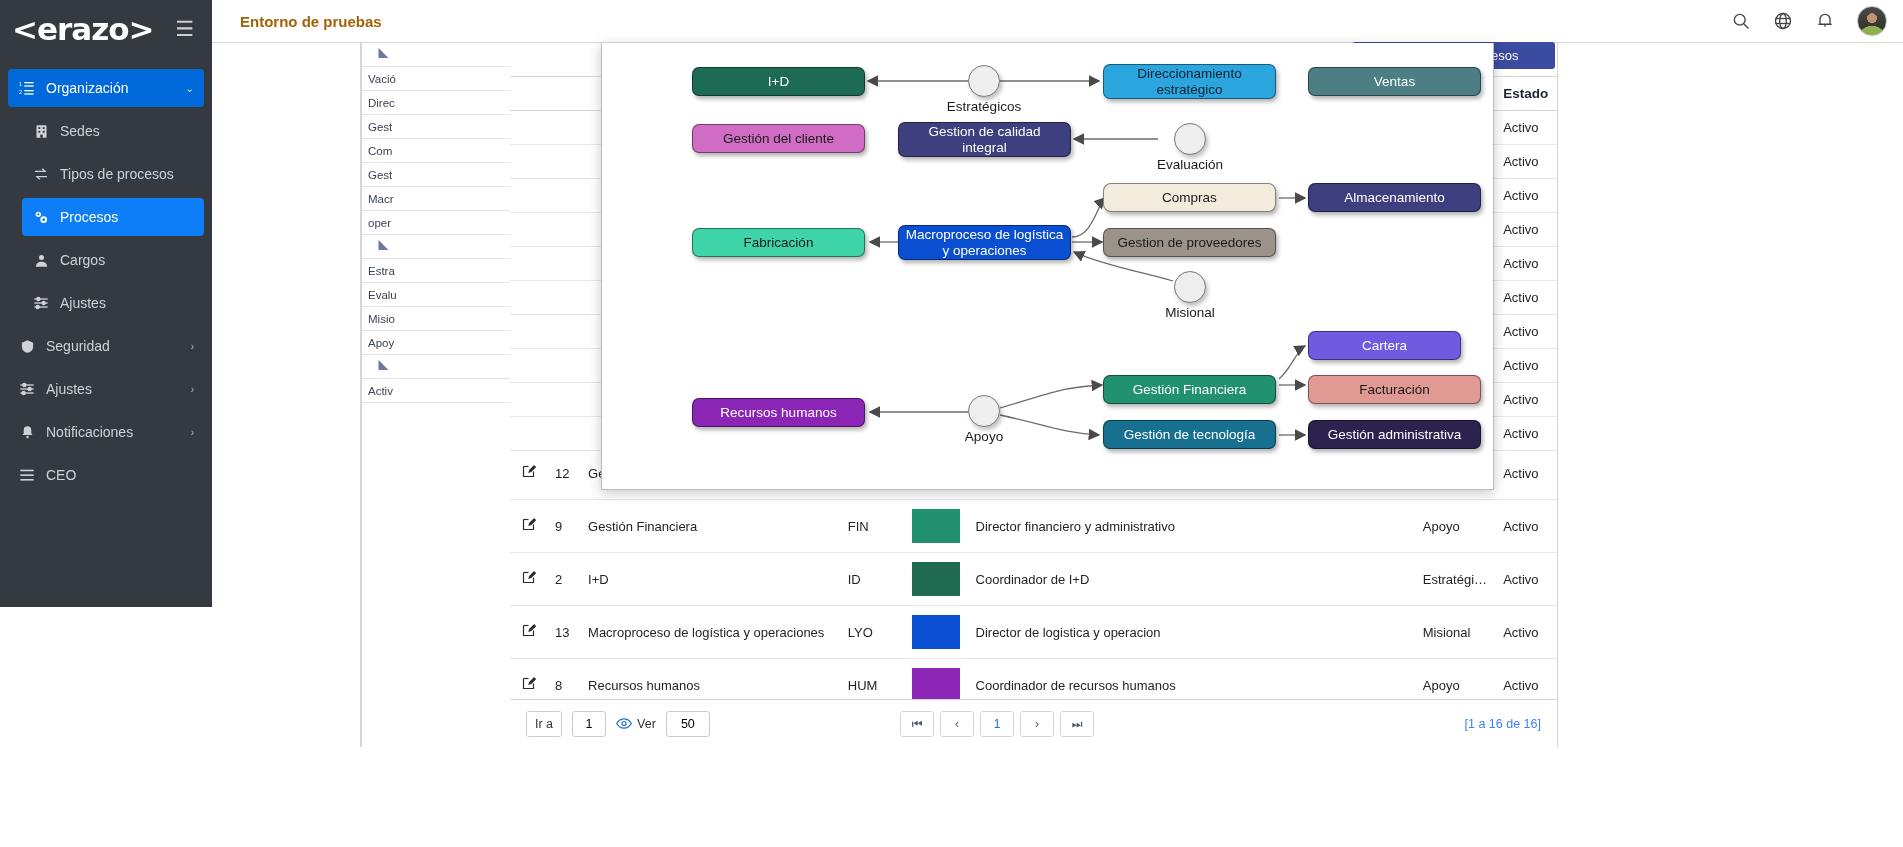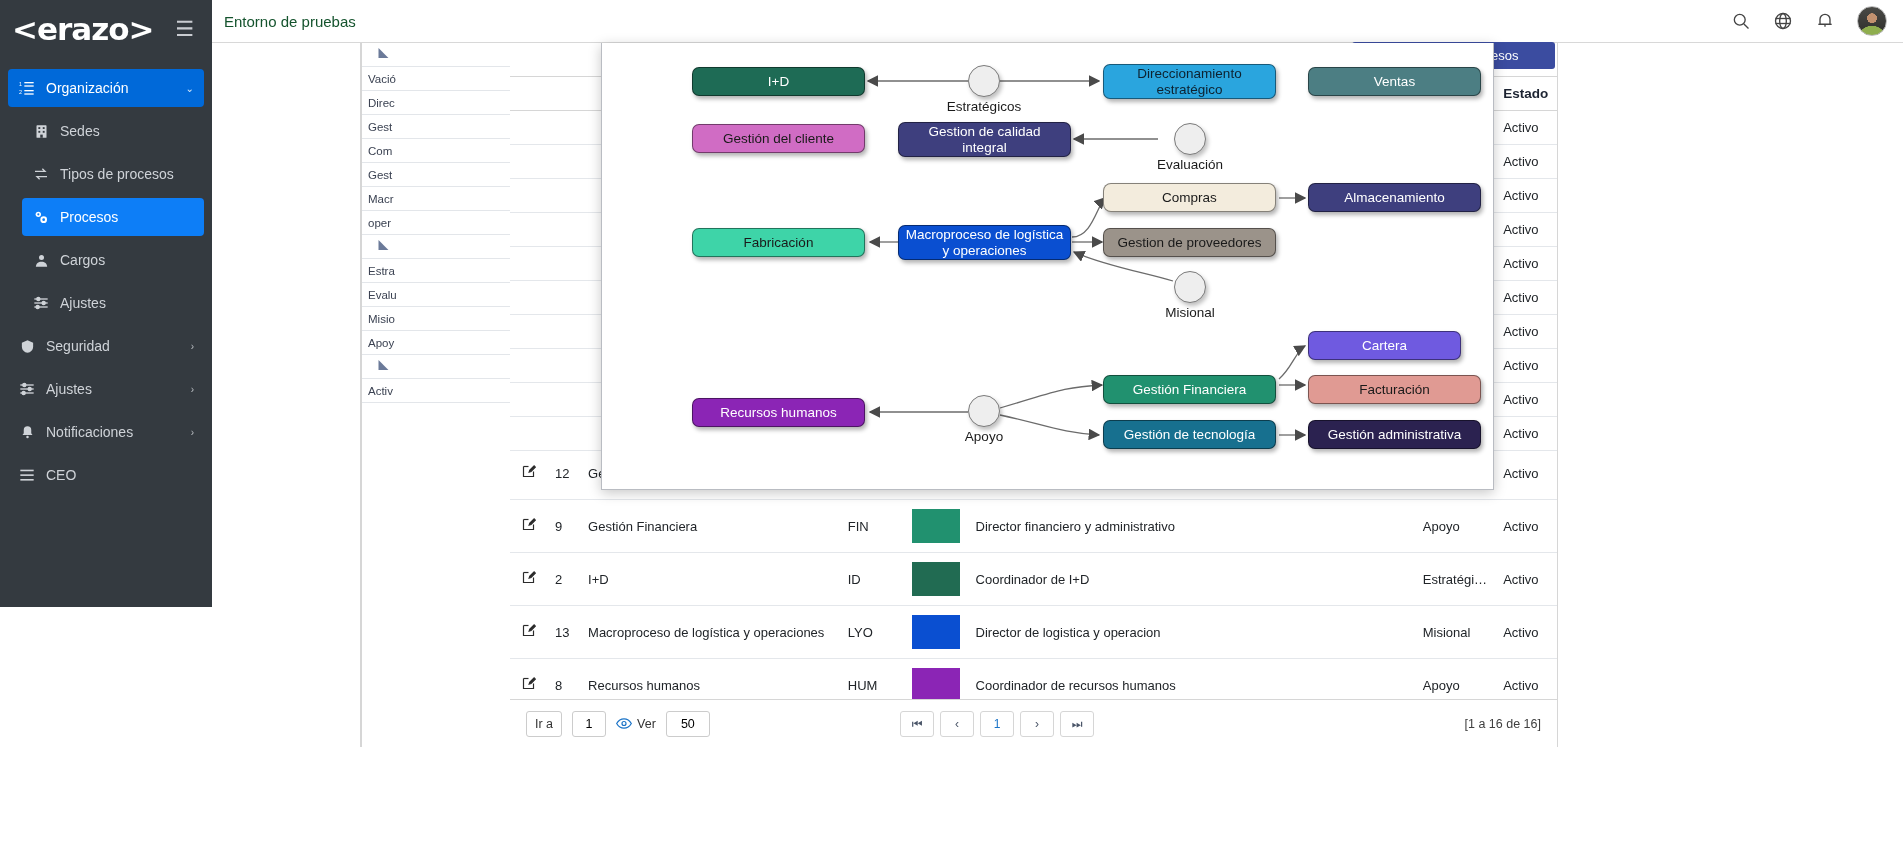--- a/index.html
+++ b/index.html
@@ -35,21 +35,21 @@
   .nav-item .ico { width:18px; display:inline-flex; justify-content:center; flex:0 0 18px; }
   .nav-item .lbl { flex:1; }
   .nav-item .caret { font-size:10px; opacity:.85; }
 
   
   #topbar {
     position:absolute; left:212px; top:0; width:1691px; height:43px;
     background:#fff; display:flex; align-items:center;
     border-bottom:1px solid #d8d8d8;
   }
-  #env-title { font-size:15px; color:#14532d; padding-left:12px; font-weight:400; }
+  #env-title { font-size:15px; color:#a16207; padding-left:28px; font-weight:700; }
   #topbar-right {
     margin-left:auto; display:flex; align-items:center; gap:22px; padding-right:16px;
   }
   .tb-icon { width:20px; height:20px; color:#444; cursor:pointer; display:block; }
   .avatar {
     width:30px; height:30px; border-radius:50%;
     background:
       radial-gradient(circle at 50% 120%, #8fae4e 0 40%, rgba(0,0,0,0) 41%),
       radial-gradient(circle at 50% 40%, #c2916f 0 22%, rgba(0,0,0,0) 23%),
       linear-gradient(#4a4a46,#2d2d2b);
@@ -124,21 +124,21 @@
     text-align:center; font-size:12.5px; font-family:"Liberation Sans",sans-serif;
   }
   .pg-input.wide { width:44px; }
   .pg-mid { margin:0 auto; display:flex; align-items:center; gap:6px; }
   .pg-nav {
     width:34px; height:26px; border:1px solid #d6d6d6; background:#fff;
     display:inline-flex; align-items:center; justify-content:center;
     color:#4a5568; border-radius:3px; cursor:pointer; font-size:12px;
   }
   .pg-page { border:1px solid #d6d6d6; color:#1a73c7; }
-  #pg-count { margin-left:auto; font-size:12.5px; color:#404040; }
+  #pg-count { margin-left:auto; font-size:12.5px; color:#3b82f6; }
   .ver-chip { display:inline-flex; align-items:center; gap:5px; font-size:12.5px; color:#333; cursor:pointer; }
 
   
   #modal {
     position:absolute; left:389px; top:0px; width:893px; height:447px;
     background:#fff; border:1px solid #b9bcc2; border-top:none;
     box-shadow:0 3px 12px rgba(0,0,0,.22); overflow:hidden;
   }
   #map-svg { position:absolute; left:0; top:0; width:893px; height:447px; }
   .pnode {

